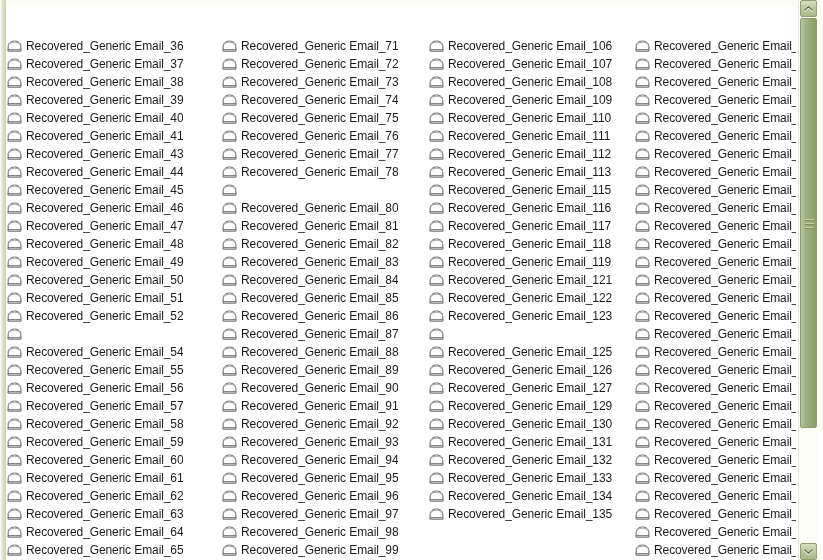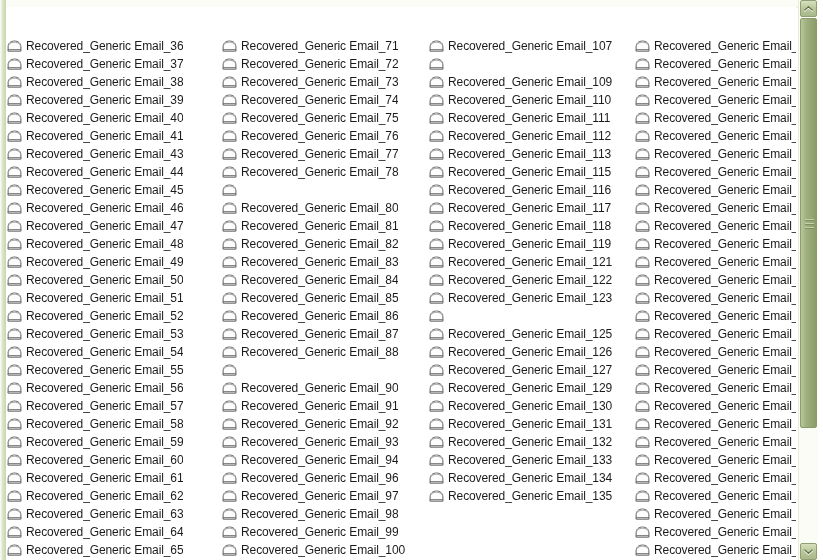--- a/index.html
+++ b/index.html
@@ -344,21 +344,20 @@
           <span class="item-label">Recovered_Generic Email_52</span>
         </div>
         <div class="list-item">
           <span class="envelope-icon">
             <svg width="15" height="12" viewBox="0 0 15 12">
               <path d="M1.2 11 L1.2 6.4 C1.2 3.1 3.9 1 7.5 1 C11.1 1 13.8 3.1 13.8 6.4 L13.8 11 Z" fill="#fdfdfd" stroke="#6d6d6d" stroke-width="1"></path>
               <path d="M1.2 11 L1.2 6.8 C1.2 4.0 3.9 2.3 7.5 2.3 C11.1 2.3 13.8 4.0 13.8 6.8 L13.8 11" fill="none" stroke="#9a9a9a" stroke-width="0.9"></path>
               <rect x="1.2" y="9.6" width="12.6" height="1.4" fill="#e8e8e8" stroke="#6d6d6d" stroke-width="0.8"></rect>
             </svg>
           </span>
-          <span class="item-label">Recovered_Generic Email_53</span>
         </div>
         <div class="list-item">
           <span class="envelope-icon">
             <svg width="15" height="12" viewBox="0 0 15 12">
               <path d="M1.2 11 L1.2 6.4 C1.2 3.1 3.9 1 7.5 1 C11.1 1 13.8 3.1 13.8 6.4 L13.8 11 Z" fill="#fdfdfd" stroke="#6d6d6d" stroke-width="1"></path>
               <path d="M1.2 11 L1.2 6.8 C1.2 4.0 3.9 2.3 7.5 2.3 C11.1 2.3 13.8 4.0 13.8 6.8 L13.8 11" fill="none" stroke="#9a9a9a" stroke-width="0.9"></path>
               <rect x="1.2" y="9.6" width="12.6" height="1.4" fill="#e8e8e8" stroke="#6d6d6d" stroke-width="0.8"></rect>
             </svg>
           </span>
           <span class="item-label">Recovered_Generic Email_54</span>
@@ -655,20 +654,21 @@
           <span class="item-label">Recovered_Generic Email_88</span>
         </div>
         <div class="list-item">
           <span class="envelope-icon">
             <svg width="15" height="12" viewBox="0 0 15 12">
               <path d="M1.2 11 L1.2 6.4 C1.2 3.1 3.9 1 7.5 1 C11.1 1 13.8 3.1 13.8 6.4 L13.8 11 Z" fill="#fdfdfd" stroke="#6d6d6d" stroke-width="1"></path>
               <path d="M1.2 11 L1.2 6.8 C1.2 4.0 3.9 2.3 7.5 2.3 C11.1 2.3 13.8 4.0 13.8 6.8 L13.8 11" fill="none" stroke="#9a9a9a" stroke-width="0.9"></path>
               <rect x="1.2" y="9.6" width="12.6" height="1.4" fill="#e8e8e8" stroke="#6d6d6d" stroke-width="0.8"></rect>
             </svg>
           </span>
+          <span class="item-label">Recovered_Generic Email_89</span>
         </div>
         <div class="list-item">
           <span class="envelope-icon">
             <svg width="15" height="12" viewBox="0 0 15 12">
               <path d="M1.2 11 L1.2 6.4 C1.2 3.1 3.9 1 7.5 1 C11.1 1 13.8 3.1 13.8 6.4 L13.8 11 Z" fill="#fdfdfd" stroke="#6d6d6d" stroke-width="1"></path>
               <path d="M1.2 11 L1.2 6.8 C1.2 4.0 3.9 2.3 7.5 2.3 C11.1 2.3 13.8 4.0 13.8 6.8 L13.8 11" fill="none" stroke="#9a9a9a" stroke-width="0.9"></path>
               <rect x="1.2" y="9.6" width="12.6" height="1.4" fill="#e8e8e8" stroke="#6d6d6d" stroke-width="0.8"></rect>
             </svg>
           </span>
           <span class="item-label">Recovered_Generic Email_90</span>
@@ -705,20 +705,30 @@
         </div>
         <div class="list-item">
           <span class="envelope-icon">
             <svg width="15" height="12" viewBox="0 0 15 12">
               <path d="M1.2 11 L1.2 6.4 C1.2 3.1 3.9 1 7.5 1 C11.1 1 13.8 3.1 13.8 6.4 L13.8 11 Z" fill="#fdfdfd" stroke="#6d6d6d" stroke-width="1"></path>
               <path d="M1.2 11 L1.2 6.8 C1.2 4.0 3.9 2.3 7.5 2.3 C11.1 2.3 13.8 4.0 13.8 6.8 L13.8 11" fill="none" stroke="#9a9a9a" stroke-width="0.9"></path>
               <rect x="1.2" y="9.6" width="12.6" height="1.4" fill="#e8e8e8" stroke="#6d6d6d" stroke-width="0.8"></rect>
             </svg>
           </span>
           <span class="item-label">Recovered_Generic Email_94</span>
+        </div>
+        <div class="list-item">
+          <span class="envelope-icon">
+            <svg width="15" height="12" viewBox="0 0 15 12">
+              <path d="M1.2 11 L1.2 6.4 C1.2 3.1 3.9 1 7.5 1 C11.1 1 13.8 3.1 13.8 6.4 L13.8 11 Z" fill="#fdfdfd" stroke="#6d6d6d" stroke-width="1"></path>
+              <path d="M1.2 11 L1.2 6.8 C1.2 4.0 3.9 2.3 7.5 2.3 C11.1 2.3 13.8 4.0 13.8 6.8 L13.8 11" fill="none" stroke="#9a9a9a" stroke-width="0.9"></path>
+              <rect x="1.2" y="9.6" width="12.6" height="1.4" fill="#e8e8e8" stroke="#6d6d6d" stroke-width="0.8"></rect>
+            </svg>
+          </span>
+          <span class="item-label">Recovered_Generic Email_95</span>
         </div>
         <div class="list-item">
           <span class="envelope-icon">
             <svg width="15" height="12" viewBox="0 0 15 12">
               <path d="M1.2 11 L1.2 6.4 C1.2 3.1 3.9 1 7.5 1 C11.1 1 13.8 3.1 13.8 6.4 L13.8 11 Z" fill="#fdfdfd" stroke="#6d6d6d" stroke-width="1"></path>
               <path d="M1.2 11 L1.2 6.8 C1.2 4.0 3.9 2.3 7.5 2.3 C11.1 2.3 13.8 4.0 13.8 6.8 L13.8 11" fill="none" stroke="#9a9a9a" stroke-width="0.9"></path>
               <rect x="1.2" y="9.6" width="12.6" height="1.4" fill="#e8e8e8" stroke="#6d6d6d" stroke-width="0.8"></rect>
             </svg>
           </span>
           <span class="item-label">Recovered_Generic Email_96</span>
@@ -766,30 +776,41 @@
       </div>
     <div class="column" id="column-3">
         <div class="list-item">
           <span class="envelope-icon">
             <svg width="15" height="12" viewBox="0 0 15 12">
               <path d="M1.2 11 L1.2 6.4 C1.2 3.1 3.9 1 7.5 1 C11.1 1 13.8 3.1 13.8 6.4 L13.8 11 Z" fill="#fdfdfd" stroke="#6d6d6d" stroke-width="1"></path>
               <path d="M1.2 11 L1.2 6.8 C1.2 4.0 3.9 2.3 7.5 2.3 C11.1 2.3 13.8 4.0 13.8 6.8 L13.8 11" fill="none" stroke="#9a9a9a" stroke-width="0.9"></path>
               <rect x="1.2" y="9.6" width="12.6" height="1.4" fill="#e8e8e8" stroke="#6d6d6d" stroke-width="0.8"></rect>
             </svg>
           </span>
+          <span class="item-label">Recovered_Generic Email_106</span>
+        </div>
+        <div class="list-item">
+          <span class="envelope-icon">
+            <svg width="15" height="12" viewBox="0 0 15 12">
+              <path d="M1.2 11 L1.2 6.4 C1.2 3.1 3.9 1 7.5 1 C11.1 1 13.8 3.1 13.8 6.4 L13.8 11 Z" fill="#fdfdfd" stroke="#6d6d6d" stroke-width="1"></path>
+              <path d="M1.2 11 L1.2 6.8 C1.2 4.0 3.9 2.3 7.5 2.3 C11.1 2.3 13.8 4.0 13.8 6.8 L13.8 11" fill="none" stroke="#9a9a9a" stroke-width="0.9"></path>
+              <rect x="1.2" y="9.6" width="12.6" height="1.4" fill="#e8e8e8" stroke="#6d6d6d" stroke-width="0.8"></rect>
+            </svg>
+          </span>
           <span class="item-label">Recovered_Generic Email_107</span>
         </div>
         <div class="list-item">
           <span class="envelope-icon">
             <svg width="15" height="12" viewBox="0 0 15 12">
               <path d="M1.2 11 L1.2 6.4 C1.2 3.1 3.9 1 7.5 1 C11.1 1 13.8 3.1 13.8 6.4 L13.8 11 Z" fill="#fdfdfd" stroke="#6d6d6d" stroke-width="1"></path>
               <path d="M1.2 11 L1.2 6.8 C1.2 4.0 3.9 2.3 7.5 2.3 C11.1 2.3 13.8 4.0 13.8 6.8 L13.8 11" fill="none" stroke="#9a9a9a" stroke-width="0.9"></path>
               <rect x="1.2" y="9.6" width="12.6" height="1.4" fill="#e8e8e8" stroke="#6d6d6d" stroke-width="0.8"></rect>
             </svg>
           </span>
+          <span class="item-label">Recovered_Generic Email_108</span>
         </div>
         <div class="list-item">
           <span class="envelope-icon">
             <svg width="15" height="12" viewBox="0 0 15 12">
               <path d="M1.2 11 L1.2 6.4 C1.2 3.1 3.9 1 7.5 1 C11.1 1 13.8 3.1 13.8 6.4 L13.8 11 Z" fill="#fdfdfd" stroke="#6d6d6d" stroke-width="1"></path>
               <path d="M1.2 11 L1.2 6.8 C1.2 4.0 3.9 2.3 7.5 2.3 C11.1 2.3 13.8 4.0 13.8 6.8 L13.8 11" fill="none" stroke="#9a9a9a" stroke-width="0.9"></path>
               <rect x="1.2" y="9.6" width="12.6" height="1.4" fill="#e8e8e8" stroke="#6d6d6d" stroke-width="0.8"></rect>
             </svg>
           </span>
           <span class="item-label">Recovered_Generic Email_109</span>

